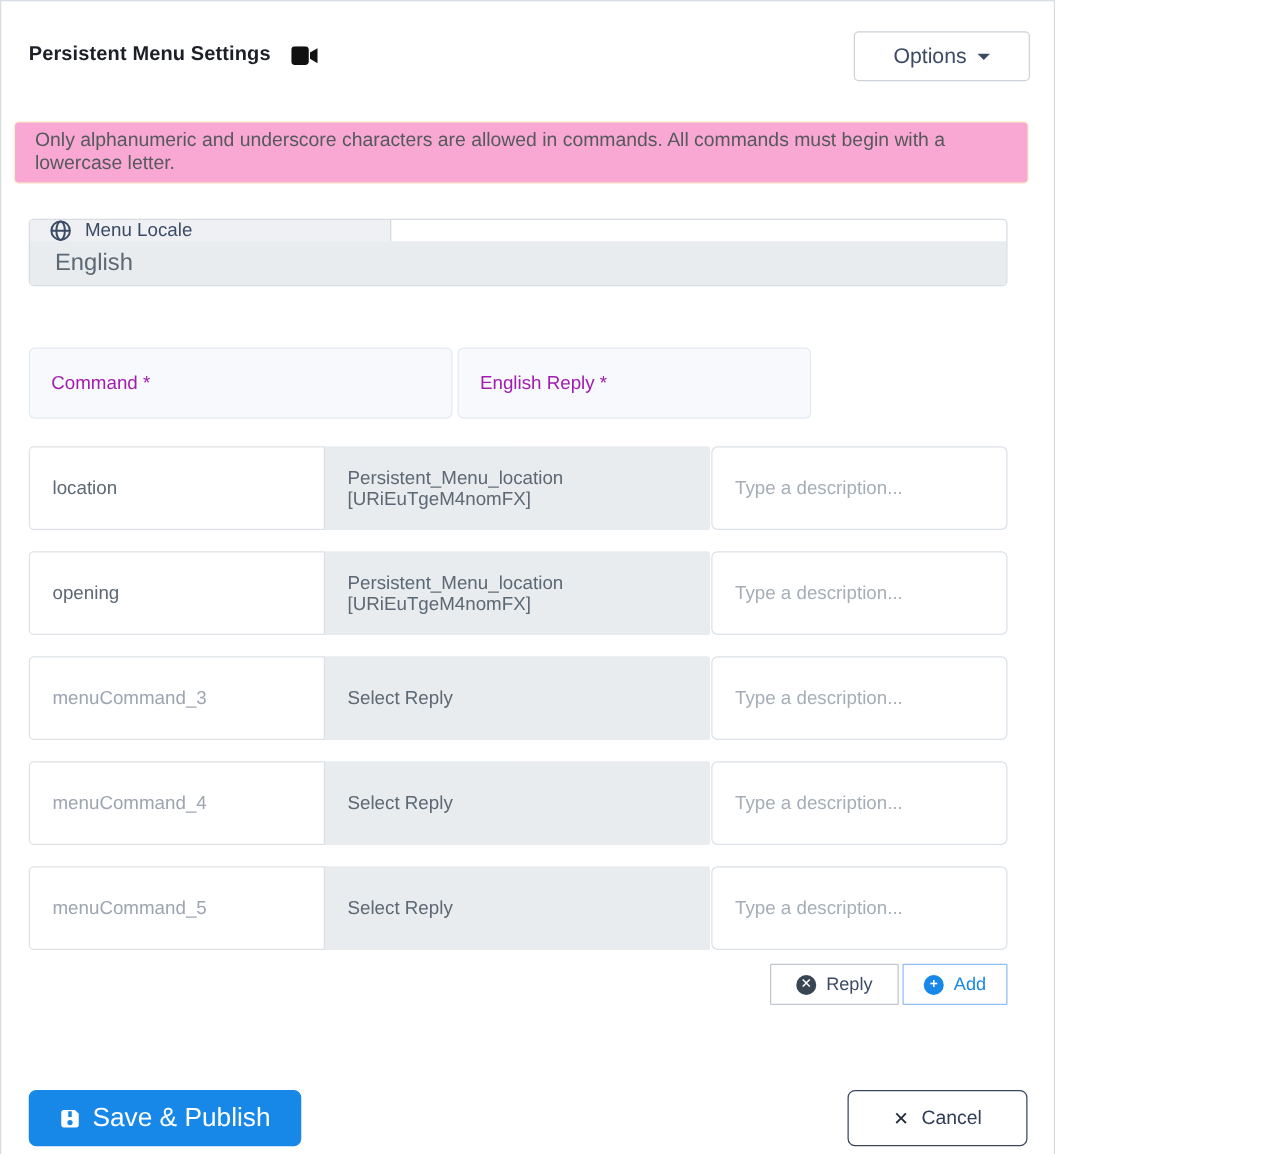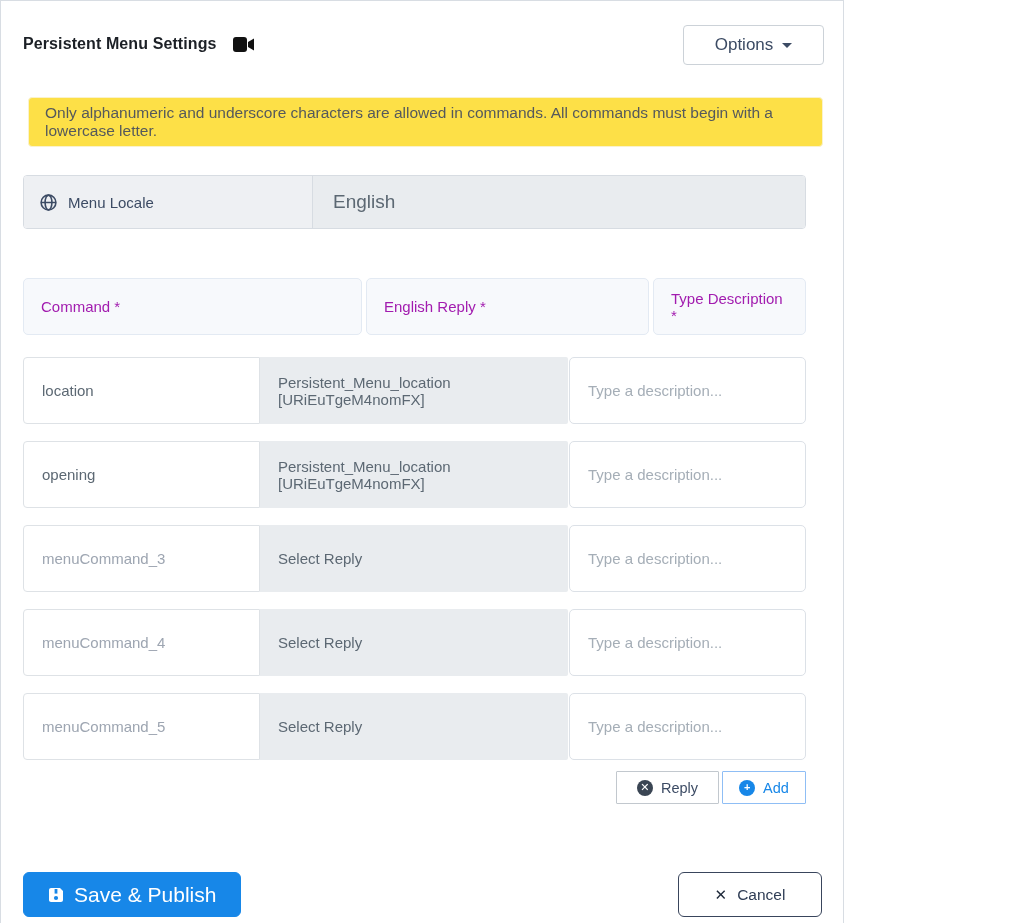--- a/index.html
+++ b/index.html
@@ -30,34 +30,34 @@
     display:inline-flex; align-items:center; justify-content:center; gap:9px;
     cursor:pointer; font-family:inherit;
   }
   .caret-down {
     width:0; height:0; display:inline-block;
     border-left:5px solid transparent; border-right:5px solid transparent;
     border-top:5px solid #3c4b64;
   }
   
   .alert-warning {
-    margin:32px 20px 0 27px;
-    background:#fde047;
+    margin:32px 20px 0 10px;
+    background:#f9a8d4;
     border:1px solid #faf2cc;
     border-radius:4px;
     color:#55595c; font-size:15.5px;
     padding:13px 16px; height:50px;
     display:flex; align-items:center;
   }
   
   .form-area { padding:0 37px 0 22px; }
   
   .locale-row {
     margin-top:28px; height:54px; display:flex;
-    border:1px solid #d7dce2; border-radius:4px; overflow:hidden;
+    border:1px solid #d7dce2; border-radius:4px; overflow:hidden;flex-direction:column;
   }
   .locale-label {
     width:289px; background:#eef0f3; border-right:1px solid #d7dce2;
     display:flex; align-items:center; gap:11px; padding:0 16px;
     color:#3c4b64; font-size:15px;
   }
   .locale-value {
     flex:1; background:#e9ecef; display:flex; align-items:center;
     padding:0 20px; color:#5c6873; font-size:19px;
   }
@@ -174,23 +174,20 @@
         <span>English</span>
       </div>
     </div>
 
     <div class="thead-row">
       <div class="th-cell th-command">
         <span>Command *</span>
       </div>
       <div class="th-cell th-reply">
         <span>English Reply *</span>
-      </div>
-      <div class="th-cell th-desc">
-        <span>Type Description *</span>
       </div>
     </div>
 
     <div id="rows-container">
       <div class="data-row first">
         <input class="cmd-input" type="text" value="location" style="">
         <div class="reply-cell">
           <span class="reply-text">Persistent_Menu_location [URiEuTgeM4nomFX]</span>
         </div>
         <input class="desc-input" type="text" placeholder="Type a description..." style="">

